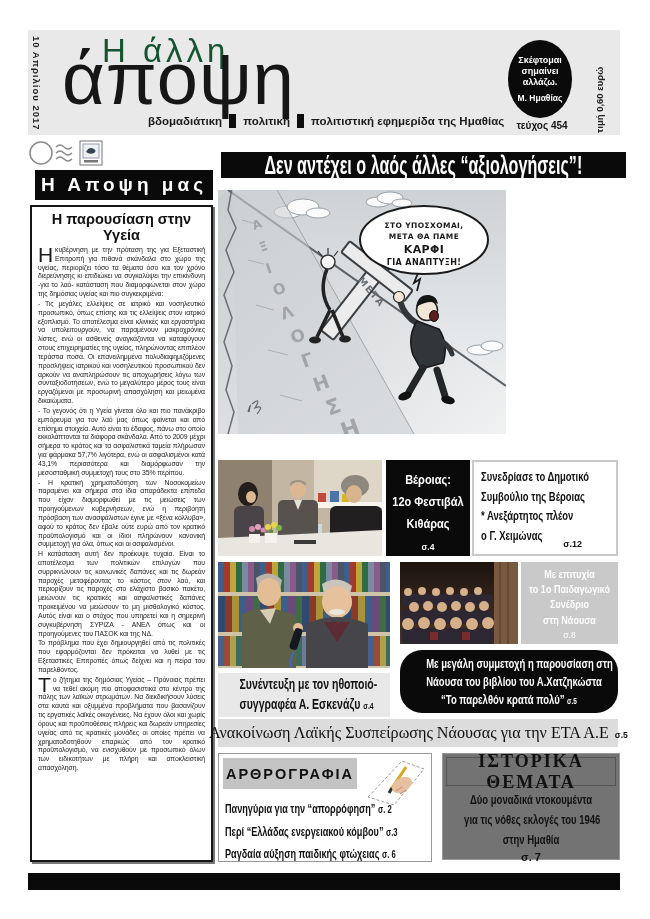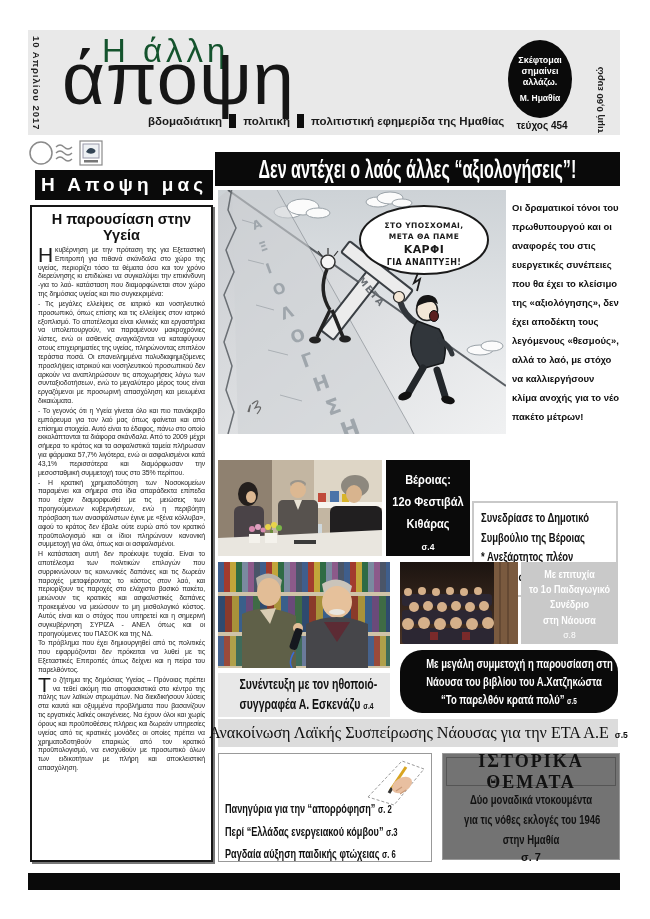--- a/index.html
+++ b/index.html
@@ -18,21 +18,21 @@
   .quote-oval{left:508px;top:40px;width:64px;height:78px;background:#0a0a0a;border-radius:50%;
               color:#fff;text-align:center;font-weight:bold;font-size:9px;line-height:1.25;
               display:flex;flex-direction:column;justify-content:center;}
   .quote-oval .auth{margin-top:4px;font-size:8.5px;}
   .issue{left:512px;top:120px;width:60px;text-align:center;font-size:10px;font-weight:bold;}
   .price-vert{left:594px;top:38px;height:95px;writing-mode:vertical-rl;transform:rotate(180deg);
               font-size:9.5px;font-weight:bold;color:#222;}
   .postmark{left:28px;top:138px;}
 
   
-  .headline-bar{left:215px;top:152px;width:405px;height:34px;background:#0a0a0a;
+  .headline-bar{left:221px;top:152px;width:405px;height:26px;background:#0a0a0a;
                 display:flex;align-items:center;justify-content:center;}
   .headline-bar span{color:#fff;font-weight:bold;font-size:26px;white-space:nowrap;
                      transform:scaleX(.62);letter-spacing:0;}
 
   
   .op-header{left:35px;top:170px;width:178px;height:30px;background:#0a0a0a;color:#fff;
              font-weight:bold;font-size:19px;letter-spacing:4px;display:flex;align-items:center;justify-content:center;}
   .op-box{left:30px;top:205px;width:183px;height:657px;border:2px solid #161616;
           box-shadow:2px 2px 0 #777;box-sizing:border-box;padding:3px 6px;overflow:hidden;background:#fff;}
   .op-title{text-align:center;font-size:14.5px;font-weight:bold;margin:1px 0 3px;}
@@ -55,21 +55,21 @@
   .subheadline span{font-size:17px;font-weight:bold;white-space:nowrap;transform:scaleX(.64);transform-origin:left center;}
 
   
   .photo{overflow:hidden;}
   .photo1{left:218px;top:460px;width:164px;height:96px;background:#c3b6a2;}
   .festival{left:386px;top:460px;width:84px;height:96px;background:#0a0a0a;color:#fff;text-align:center;
             padding-top:10px;box-sizing:border-box;}
   .festival .ln{display:block;font-size:12.5px;font-weight:bold;line-height:1.75;white-space:nowrap;transform:scaleX(.88);transform-origin:center;}
   .festival .pg{position:absolute;bottom:4px;left:0;right:0;font-size:8.5px;font-weight:bold;}
   .council{left:472px;top:460px;width:146px;height:96px;background:#fff;border:2px solid #c9c9c9;
-           box-sizing:border-box;padding:5px 0 0 7px;margin-top:41px;}
+           box-sizing:border-box;padding:5px 0 0 7px;}
   .council .ln{display:block;font-size:13.5px;font-weight:bold;line-height:1.45;white-space:nowrap;transform:scaleX(.7);transform-origin:left center;}
   .council .pg{position:absolute;right:34px;bottom:5px;font-size:9px;font-weight:bold;}
 
   .photo2{left:218px;top:562px;width:172px;height:106px;background-color:#cfc3a8;
           background-image:
             repeating-linear-gradient(90deg,#3f5e8c 0 6px,#a23b2e 6px 12px,#c2a53a 12px 18px,#2f6b45 18px 24px,#7a8aa0 24px 30px,#8c5a8a 30px 36px,#4a5568 36px 42px),
             repeating-linear-gradient(90deg,#2f4a6e 0 7px,#8a3a2a 7px 14px,#a8923a 14px 21px,#3a5f8a 21px 28px,#6a4a7a 28px 35px,#3f6b45 35px 42px),
             repeating-linear-gradient(90deg,#46628c 0 6px,#9a4a3a 6px 12px,#b0a04a 12px 18px,#3f6b5a 18px 24px,#6a7a9a 24px 30px);
           background-size:100% 30px,100% 36px,100% 30px;
           background-position:0 0,0 34px,0 74px;background-repeat:no-repeat;}
@@ -119,21 +119,21 @@
   <div class="abs date-vert">10 Απριλίου 2017</div>
   <div class="abs title-small">Η άλλη</div>
   <div class="abs subtitle">
     <span>βδομαδιάτικη</span><span class="sep"></span><span>πολιτική</span><span class="sep"></span><span>πολιτιστική εφημερίδα της Ημαθίας</span>
   </div>
   <div class="abs title-big">άποψη</div>
   <div class="abs quote-oval">
     <span>Σκέφτομαι</span>
     <span>σημαίνει</span>
     <span>αλλάζω.</span>
-    <span class="auth">Μ. Ημαθία</span>
+    <span class="auth">Μ. Ημαθίας</span>
   </div>
   <div class="abs issue">τεύχος 454</div>
   <div class="abs price-vert">τιμή 0,60 ευρώ</div>
 
   <svg class="abs postmark" width="80" height="30" viewBox="0 0 80 30">
     <circle cx="13" cy="15" r="11" fill="none" stroke="#8a8a8a" stroke-width="1.5"></circle>
     <path d="M28,9 q4,-4 8,0 t8,0" fill="none" stroke="#8a8a8a" stroke-width="1.3"></path>
     <path d="M28,15 q4,-4 8,0 t8,0" fill="none" stroke="#8a8a8a" stroke-width="1.3"></path>
     <path d="M28,21 q4,-4 8,0 t8,0" fill="none" stroke="#8a8a8a" stroke-width="1.3"></path>
     <g>
@@ -248,21 +248,20 @@
         <path d="M200,83 l-4,10 6,-4 -3,12" fill="none" stroke="#1a1a1a" stroke-width="1.8"></path>
         <text class="bub" x="206" y="38" font-size="7.5">ΣΤΟ ΥΠΟΣΧΟΜΑΙ,</text>
         <text class="bub" x="206" y="49" font-size="7.5">ΜΕΤΑ ΘΑ ΠΑΜΕ</text>
         <text class="bub" x="206" y="63" font-size="11">ΚΑΡΦΙ</text>
         <text class="bub" x="206" y="75" font-size="8">ΓΙΑ ΑΝΑΠΤΥΞΗ!</text>
       </g>
       <path d="M30,222 q4,-14 1,0 m3,-8 q10,-8 3,4 q10,-4 2,6" fill="none" stroke="#666" stroke-width="1.2"></path>
     </svg>
   </div>
 
-  <div class="abs lead">Οι δραματικοί τόνοι του πρωθυπουργού και οι αναφορές του στις ευεργετικές συνέπειες που θα έχει το κλείσιμο της «αξιολόγησης», δεν έχει αποδέκτη τους λεγόμενους «θεσμούς», αλλά το λαό, με στόχο να καλλιεργήσουν κλίμα ανοχής για το νέο πακέτο μέτρων!</div>
 
 
   <div class="abs photo photo1">
     <svg width="164" height="96" viewBox="0 0 164 96">
       <rect width="164" height="96" fill="#c3b6a2"></rect>
       <rect x="0" y="0" width="54" height="96" fill="#8f8170"></rect>
       <rect x="96" y="0" width="68" height="44" fill="#ded6c6"></rect>
       <rect x="96" y="42" width="68" height="6" fill="#f7f4ee"></rect>
       <rect x="100" y="33" width="8" height="9" fill="#c04a3a"></rect>
         <rect x="112" y="31" width="9" height="11" fill="#4a73a8"></rect>
@@ -377,20 +376,21 @@
   <div class="abs interview">
     <span class="ln">Συνέντευξη με τον ηθοποιό-</span>
     <span class="ln"><span>συγγραφέα Α. Εσκενάζυ</span>&nbsp;<span class="pg">σ.4</span></span>
   </div>
 
   <div class="abs announce">
     <span class="txt"><span>Ανακοίνωση Λαϊκής  Συσπείρωσης Νάουσας για την ΕΤΑ Α.Ε</span>&nbsp;<span class="pg">σ.5</span></span>
   </div>
 
   <div class="abs arthro">
+    <div class="arthro-head">ΑΡΘΡΟΓΡΑΦΙΑ</div>
     <svg class="hand-ill" width="66" height="52" viewBox="0 0 66 52">
       <polygon points="6,42 40,6 62,14 32,50" fill="#fff" stroke="#999" stroke-width="1" stroke-dasharray="3,2"></polygon>
       <line x1="28" y1="36" x2="44" y2="12" stroke="#d9a520" stroke-width="3"></line>
       <line x1="27" y1="38" x2="30" y2="33" stroke="#333" stroke-width="3"></line>
       <ellipse cx="40" cy="30" rx="11" ry="7" fill="#e8bfa0" transform="rotate(-32 40 30)"></ellipse>
       <path d="M34,36 l6,-4 M38,39 l6,-4" stroke="#c99a78" stroke-width="1.2" fill="none"></path>
     </svg>
     <div class="arthro-items">
       <span class="it"><span>Πανηγύρια για την “απορρόφηση”</span> <span class="pg">σ. 2</span></span>
       <span class="it"><span>Περί “Ελλάδας ενεργειακού κόμβου”</span> <span class="pg">σ.3</span></span>

